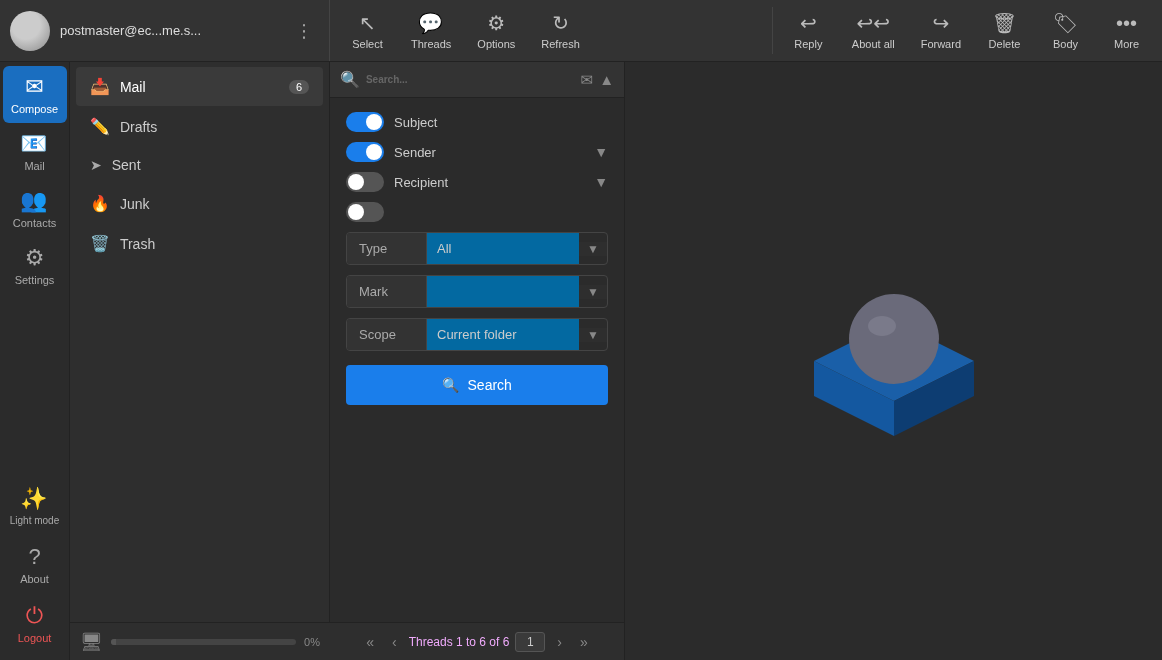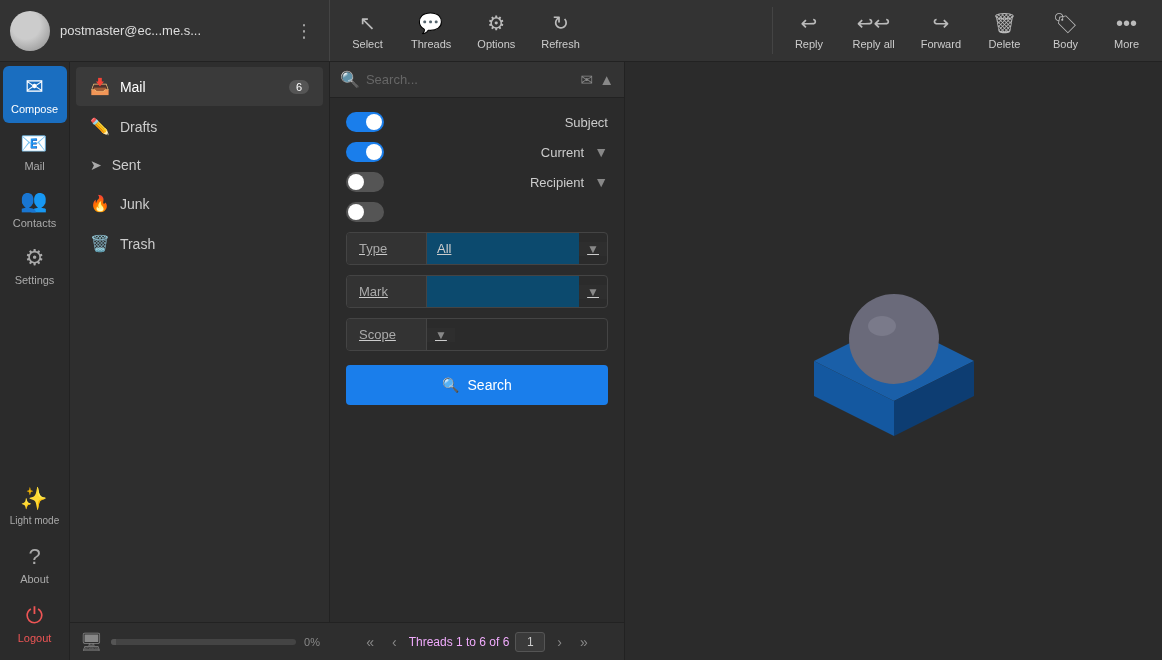--- a/index.html
+++ b/index.html
@@ -194,21 +194,22 @@
       border-bottom: 1px solid #222;
       gap: 6px;
     }
     .search-icon-sm { font-size: 16px; color: #888; }
     .search-input {
       flex: 1;
       background: transparent;
       border: none;
       outline: none;
       color: #0ea5e9;
-      font-size: 13px;
+      font-size: 10px;
+      font-weight: bold;
     }
     .search-input::placeholder { color: #666; }
     .search-header-icons { display: flex; gap: 6px; }
     .search-header-icon { color: #888; font-size: 15px; cursor: pointer; }
 
     .search-body { padding: 14px 16px; display: flex; flex-direction: column; gap: 10px; }
 
     .toggle-row {
       display: flex;
       align-items: center;
@@ -227,43 +228,42 @@
       content: '';
       position: absolute;
       top: 2px;
       width: 16px; height: 16px;
       border-radius: 50%;
       background: #fff;
       transition: left 0.15s;
     }
     .toggle.on::after { left: 20px; }
     .toggle.off::after { left: 2px; }
-    .toggle-label { font-size: 13px; color: #ccc; flex: 1; text-align: right; }
+    .toggle-label { font-size: 13px; color: #ccc; flex: 1; }
     .toggle-arrow { font-size: 14px; color: #888; }
 
     .filter-row {
       display: flex;
       align-items: center;
       border: 1px solid #444;
       border-radius: 4px;
       overflow: hidden;
-      text-decoration: underline;
     }
     .filter-label {
       padding: 8px 12px;
       font-size: 13px;
       color: #aaa;
       background: #333;
       border-right: 1px solid #444;
       width: 80px;
       flex-shrink: 0;
     }
     .filter-select {
       flex: 1;
-      background: #0c4a6e;
+      background: #0369a1;
       border: none;
       outline: none;
       color: #ccc;
       font-size: 13px;
       padding: 8px 10px;
       appearance: none;
       cursor: pointer;
     }
     .filter-select option { background: #2e2e2e; }
     .filter-chevron {
@@ -364,21 +364,21 @@
         <span>Refresh</span>
       </button>
     </div>
     <div class="toolbar-right">
       <button class="toolbar-btn">
         <span class="tb-icon">↩</span>
         <span>Reply</span>
       </button>
       <button class="toolbar-btn">
         <span class="tb-icon">↩↩</span>
-        <span>Reply all</span>
+        <span>About all</span>
       </button>
       <button class="toolbar-btn">
         <span class="tb-icon">↪</span>
         <span>Forward</span>
       </button>
       <button class="toolbar-btn">
         <span class="tb-icon">🗑</span>
         <span>Delete</span>
       </button>
       <button class="toolbar-btn">
@@ -464,21 +464,21 @@
 
       <div class="search-body">
 
         <div class="toggle-row">
           <div class="toggle on"></div>
           <span class="toggle-label">Subject</span>
         </div>
 
         <div class="toggle-row">
           <div class="toggle on"></div>
-          <span class="toggle-label">Current</span>
+          <span class="toggle-label">Sender</span>
           <span class="toggle-arrow">▼</span>
         </div>
 
         <div class="toggle-row">
           <div class="toggle off"></div>
           <span class="toggle-label">Recipient</span>
           <span class="toggle-arrow">▼</span>
         </div>
 
         <div class="toggle-row">
@@ -501,20 +501,24 @@
         <div class="filter-row">
           <div class="filter-label">Mark</div>
           <select class="filter-select">
             <option value=""></option>
           </select>
           <span class="filter-chevron">▼</span>
         </div>
 
         <div class="filter-row">
           <div class="filter-label">Scope</div>
+          <select class="filter-select">
+            <option>Current folder</option>
+            <option>All folders</option>
+          </select>
           <span class="filter-chevron">▼</span>
         </div>
 
         <button class="search-btn">
           <span>🔍</span>
           <span>Search</span>
         </button>
       </div>
 
       <div style="position:absolute; bottom:0; left:0; width:100%; height:38px; background:#2e2e2e; border-top:1px solid #222; display:flex; align-items:center; justify-content:center; gap:6px;">

